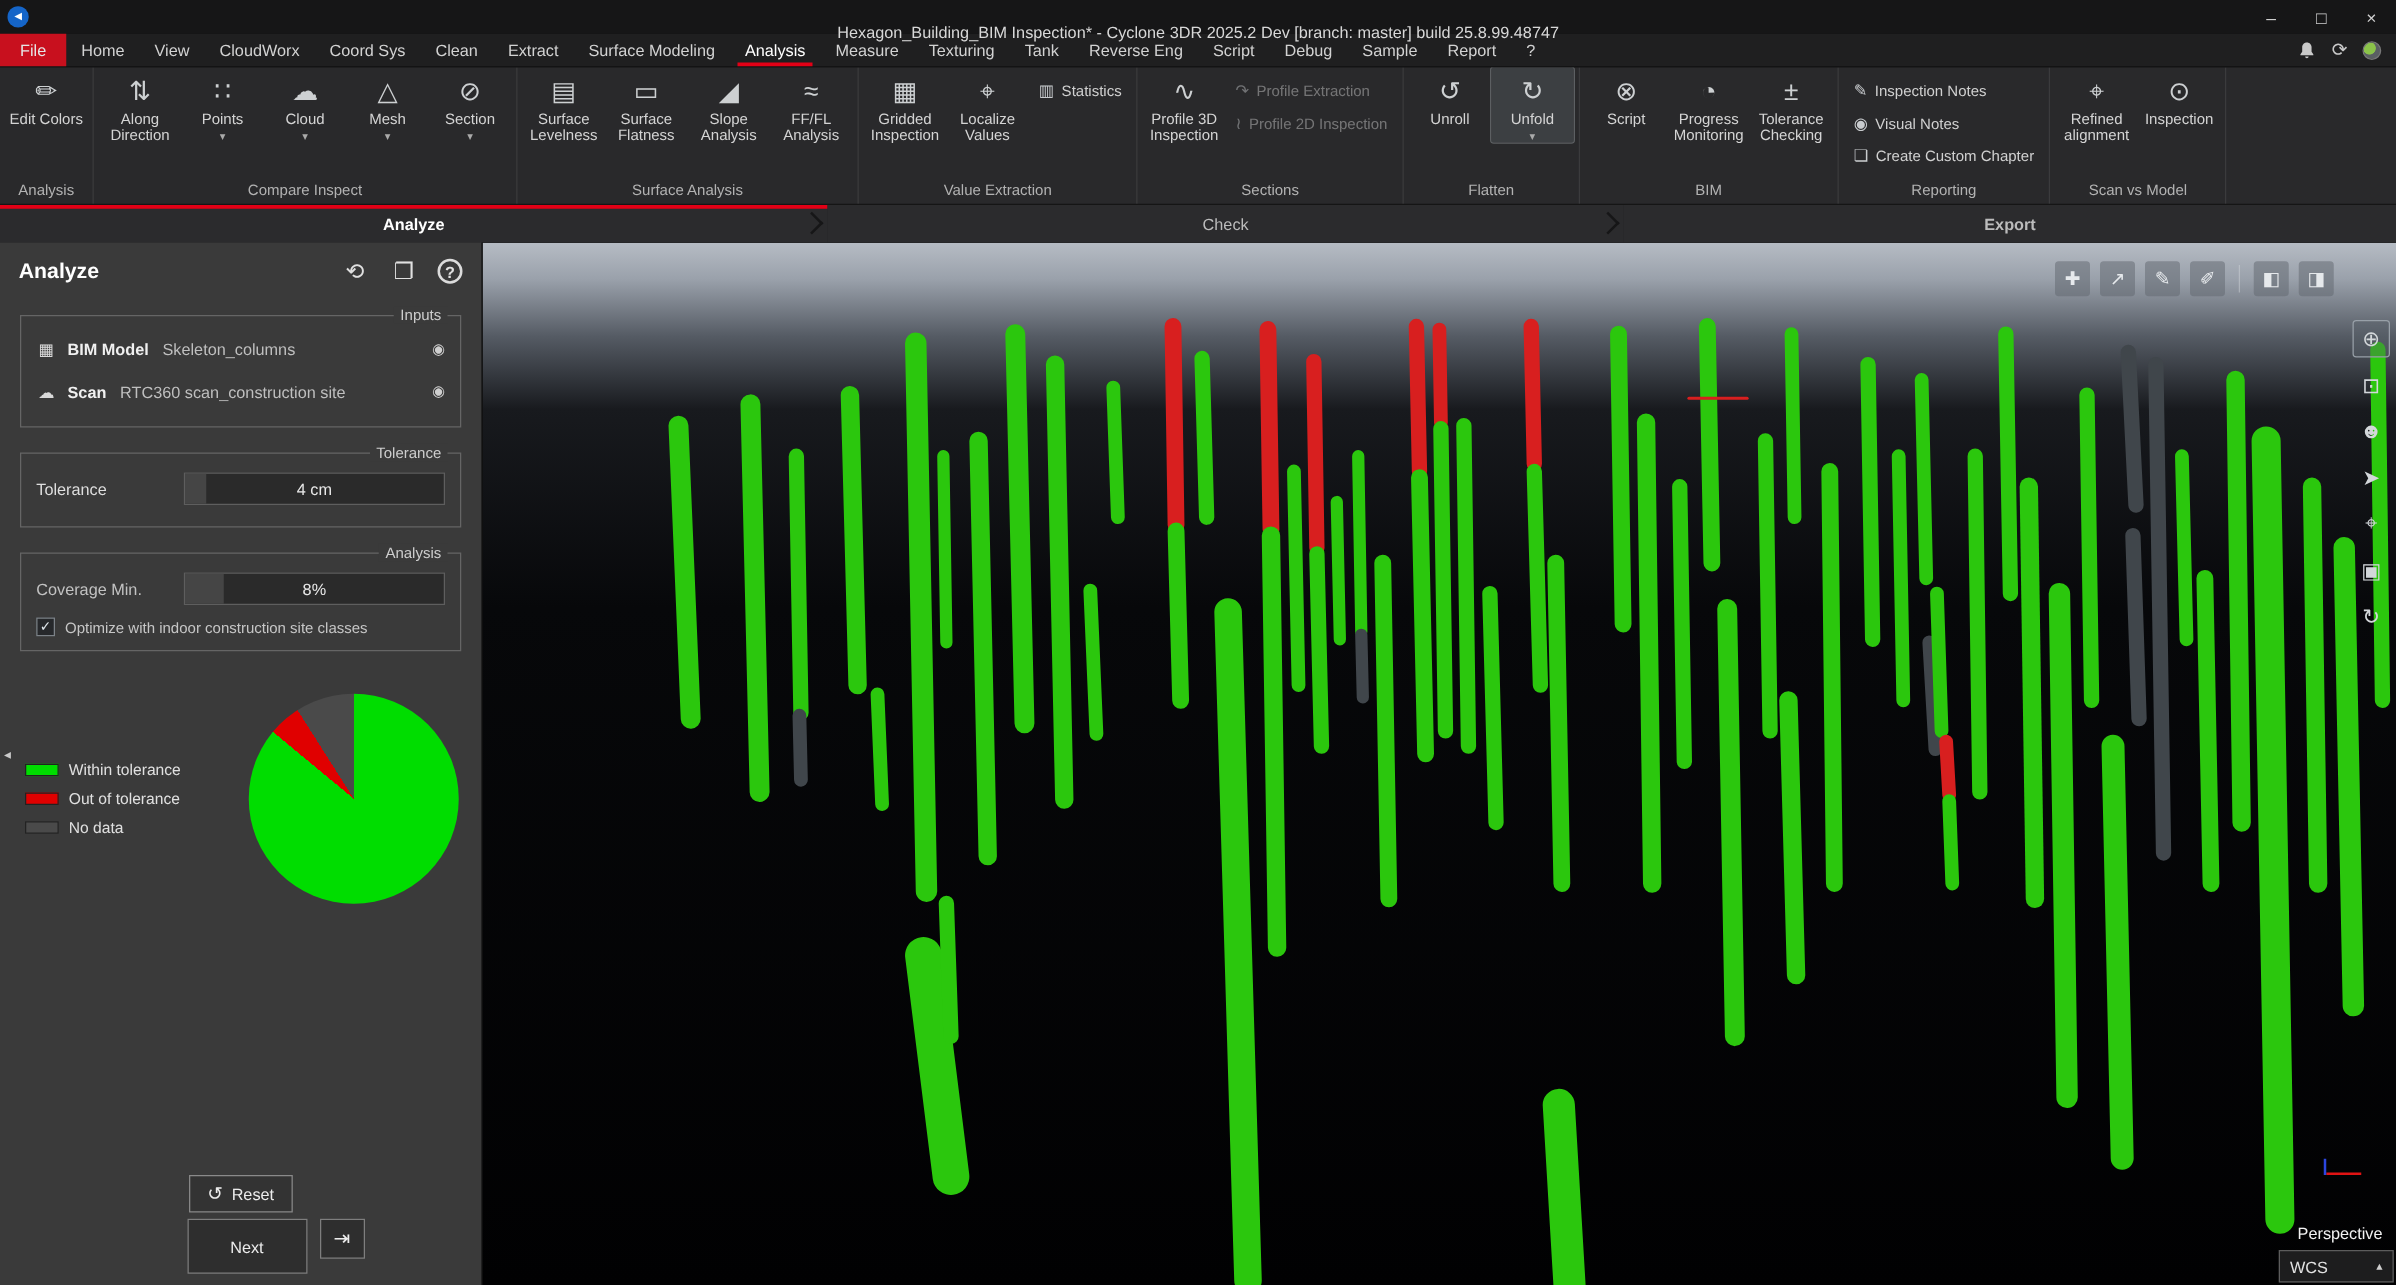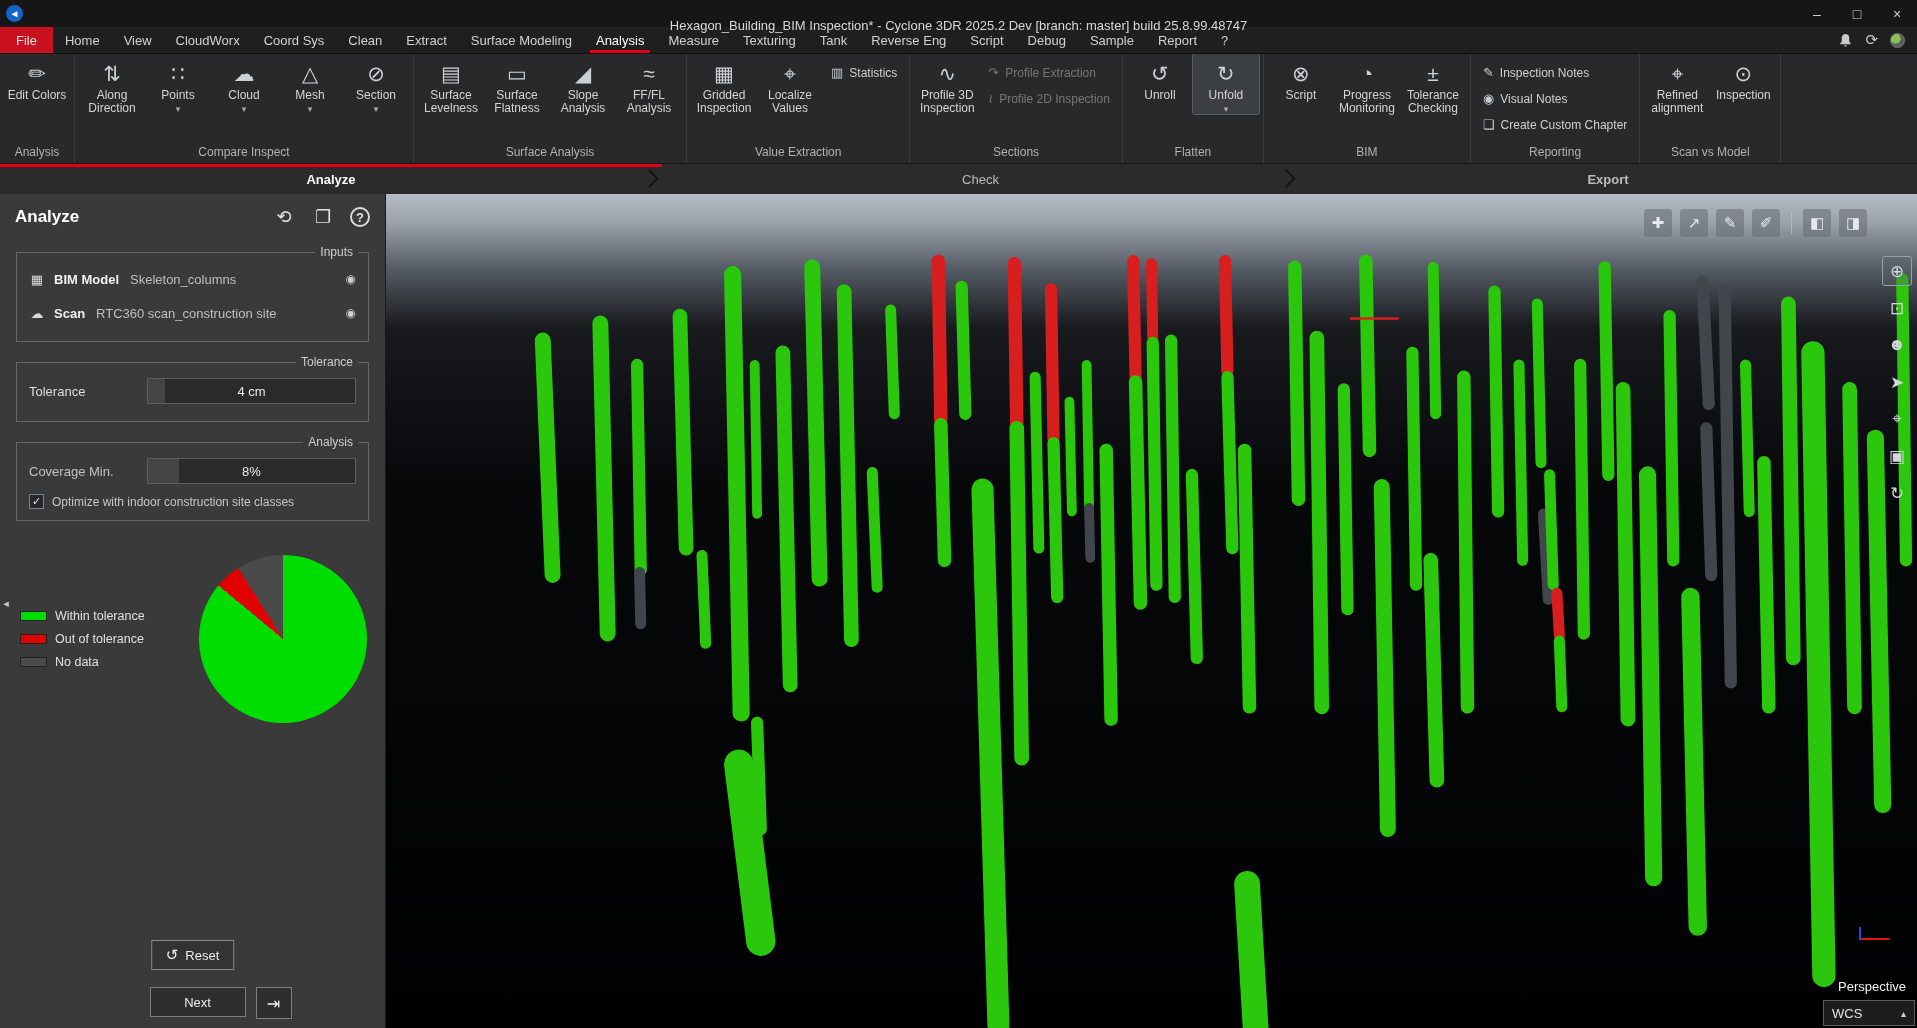--- a/index.html
+++ b/index.html
@@ -65,21 +65,21 @@
   .chklabel{font-size:12px;color:#c6c6c6;}
   .chartrow{display:flex;align-items:center;margin:34px 14px 0 20px;}
   #legend{display:flex;flex-direction:column;gap:9px;}
   .lrow{display:flex;align-items:center;gap:8px;}
   .lswatch{width:27px;height:10px;border:1px solid #222;flex:none;}
   .llabel{font-size:12.5px;color:#e0e0e0;white-space:nowrap;}
   .pie{width:168px;height:168px;border-radius:50%;margin-left:auto;margin-right:4px;flex:none;}
   .reset-btn{position:absolute;bottom:58px;left:50%;transform:translateX(-50%);height:30px;padding:0 14px;background:#333;border:1px solid #8a8a8a;color:#ececec;font-size:13px;display:flex;align-items:center;gap:7px;font-family:inherit;}
   .rst-ic{font-size:15px;}
   .pbottom{position:absolute;bottom:9px;left:0;right:0;display:flex;justify-content:center;gap:10px;transform:translateX(28px);}
-  .next-btn{width:96px;height:30px;background:#2e2e2e;border:1px solid #7e7e7e;color:#ececec;font-size:13px;font-family:inherit;}
+  .next-btn{width:96px;height:44px;background:#2e2e2e;border:1px solid #7e7e7e;color:#ececec;font-size:13px;font-family:inherit;}
   .skip-btn{width:36px;height:32px;background:#2e2e2e;border:1px solid #7e7e7e;color:#ececec;font-size:16px;display:flex;align-items:center;justify-content:center;}
   .collapse{position:absolute;left:0;top:396px;width:12px;height:26px;display:flex;align-items:center;justify-content:center;color:#c9c9c9;font-size:11px;z-index:3;}
   
   .viewport{flex:1;position:relative;background:#000;overflow:hidden;}
   .scene{position:absolute;inset:0;width:100%;height:100%;display:block;}
   #toptools{position:absolute;top:15px;right:50px;display:flex;align-items:center;gap:8px;}
   .tchip{width:28px;height:28px;border-radius:3px;background:rgba(95,102,110,.5);color:#e6e9ec;font-size:15px;display:flex;align-items:center;justify-content:center;}
   .tdiv{width:1px;height:22px;background:rgba(210,215,220,.45);margin:0 3px;}
   #righttools{position:absolute;top:62px;right:5px;display:flex;flex-direction:column;gap:7px;align-items:center;}
   .rtool{width:30px;height:30px;display:flex;align-items:center;justify-content:center;color:#d3d7da;font-size:17px;border-radius:3px;}

